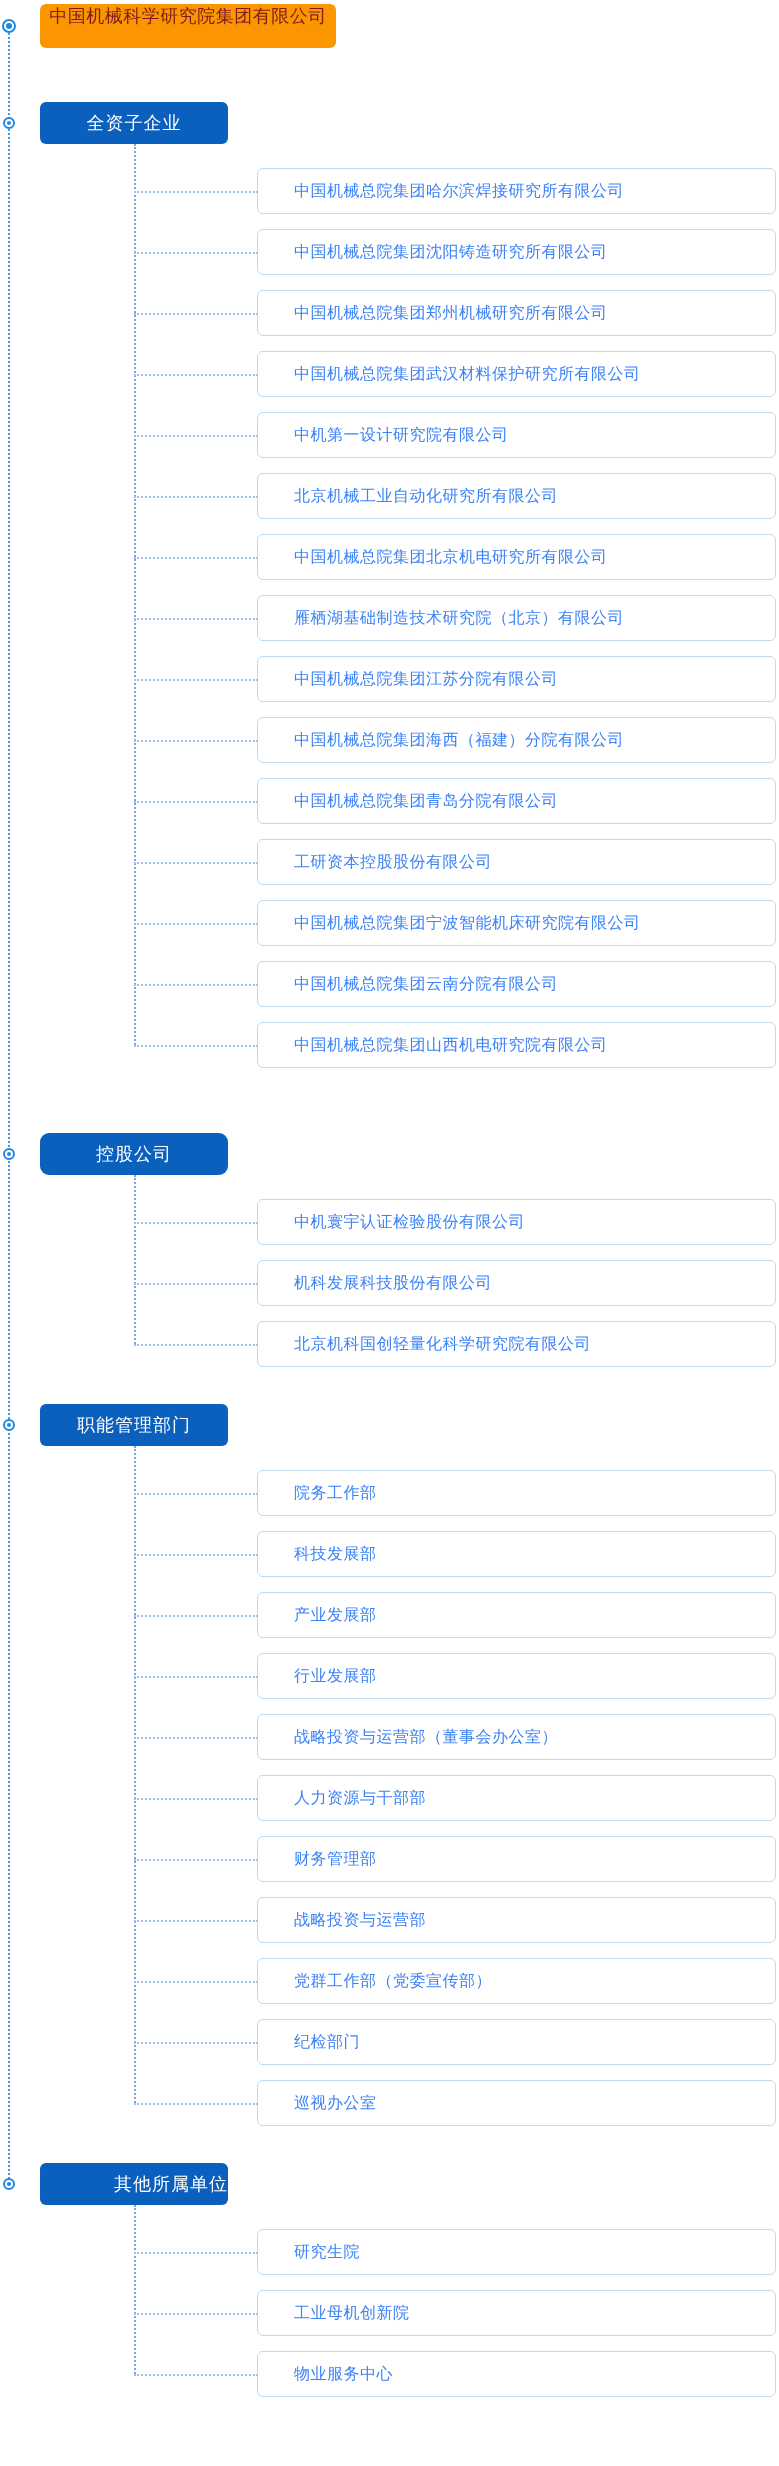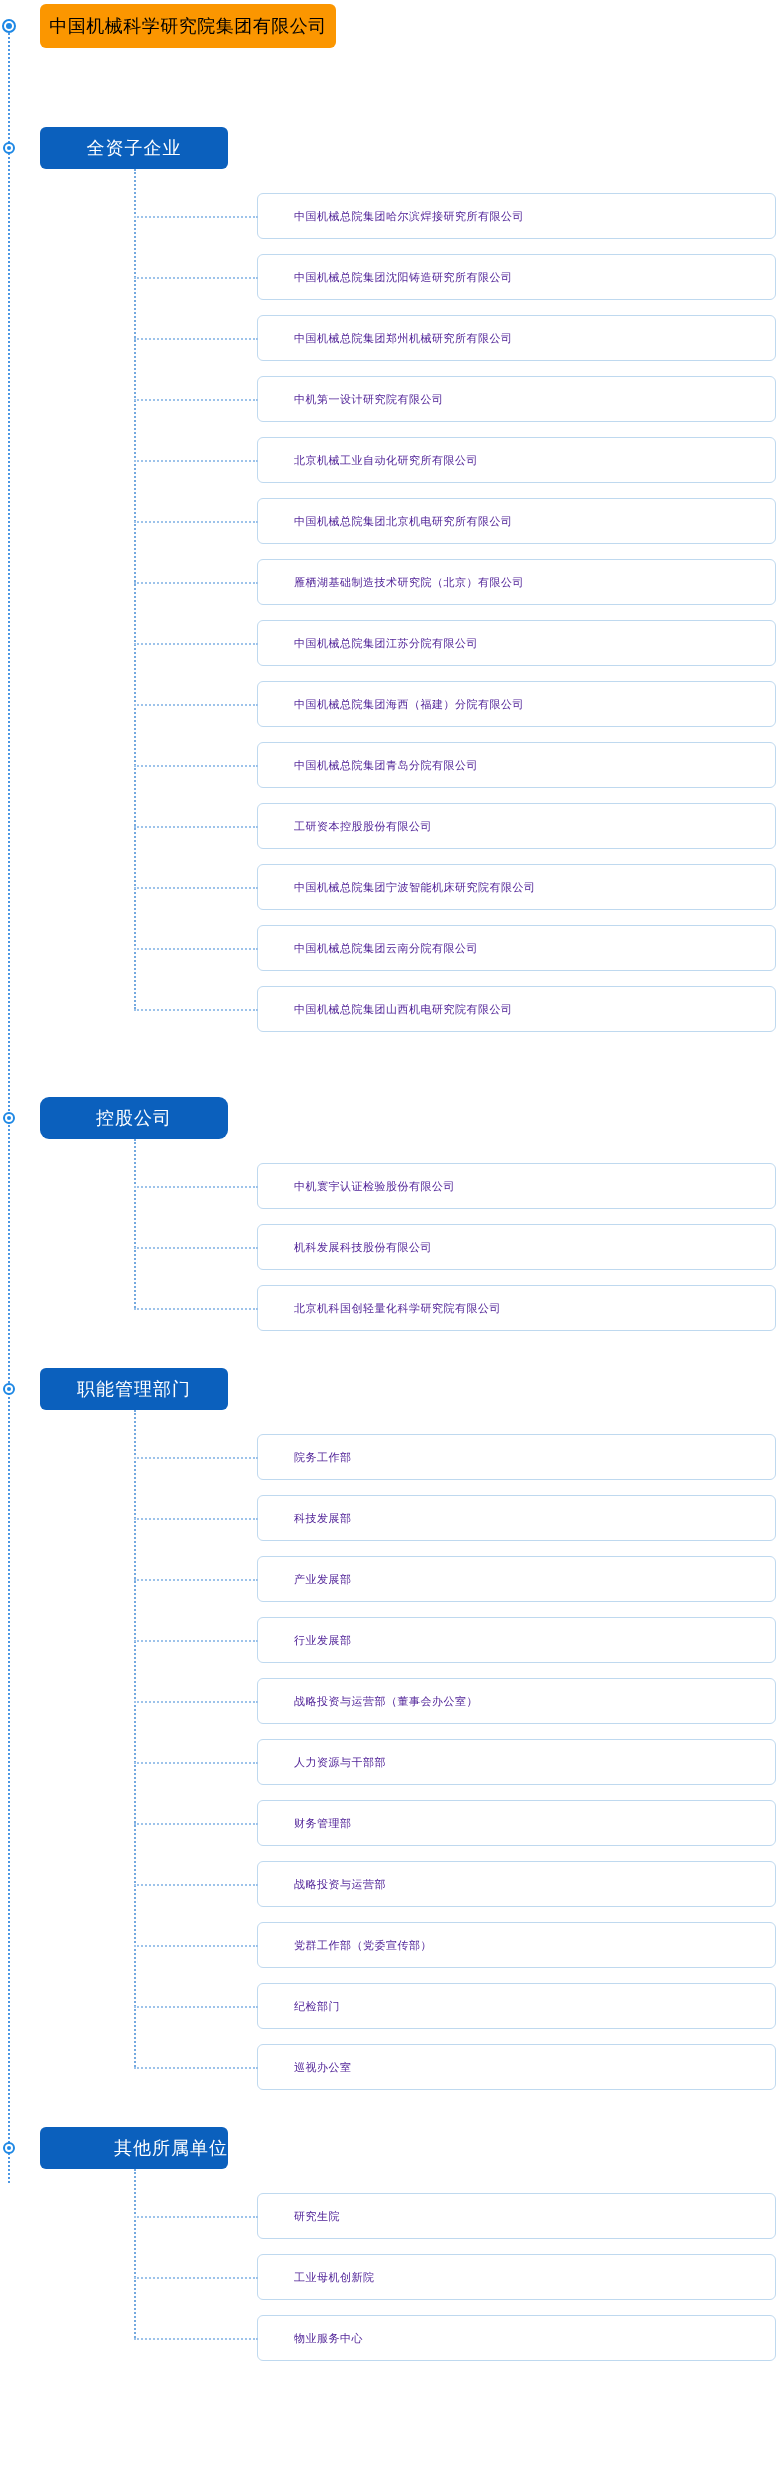--- a/index.html
+++ b/index.html
@@ -25,51 +25,51 @@
     content:''; position:absolute; border-radius:50%; background:#1E88E5;
   }
   .bullet.big { width:14px; height:14px; left:-38px; }
   .bullet.big::after { inset:2px; }
   .bullet.small { width:12px; height:12px; left:-37px; }
   .bullet.small::after { inset:2px; }
 
   
   .root-node {
     position:relative; margin-left:40px; width:296px; height:44px;
-    background:#FB9600; border-radius:6px; color:#000000;
-    display:flex; align-items:center; justify-content:center;
+    background:#FB9600; border-radius:6px; color:#7f1d1d;
+    display:flex; align-items:flex-start; justify-content:center;
     font-size:18px; letter-spacing:0.5px;
   }
 
   
   .section { position:relative; }
   .sec-hdr {
     position:relative; margin-left:40px; width:188px; height:42px;
     background:#0B60BD; border-radius:6px; color:#ffffff;
     display:flex; align-items:center; justify-content:center;
     font-size:18px; letter-spacing:1px;
   }
-  .m1 { margin-top:79px; }
+  .m1 { margin-top:54px; }
   .m2 { margin-top:65px;border-radius:9px; }
   .m3 { margin-top:37px; }
   .m4 { margin-top:37px;justify-content:flex-end; }
 
   
   .items {
     position:relative; margin-left:257px; margin-top:24px; width:519px;
   }
   .items::before {            
     content:''; position:absolute; left:-123px; top:-24px; bottom:23px;
     width:0; border-left:2px dotted #74A9DF;
   }
   .item {
     position:relative; height:46px; margin-bottom:15px; background:#ffffff;
     border:1px solid #BFD9EF; border-radius:6px;
     display:flex; align-items:center; padding-left:36px;
-    color:#4c1d95; font-size:11px; letter-spacing:0.5px;
+    color:#3b82f6; font-size:16px; letter-spacing:0.5px;
   }
   .item:last-child { margin-bottom:0; }
   .item::before {             
     content:''; position:absolute; left:-124px; top:22px; width:124px;
     height:0; border-top:2px dotted #9DC3EA;
   }
 </style>
 </head>
 <body>
 
@@ -91,20 +91,23 @@
       <div class="item">
           <span>中国机械总院集团哈尔滨焊接研究所有限公司</span>
         </div>
       <div class="item">
           <span>中国机械总院集团沈阳铸造研究所有限公司</span>
         </div>
       <div class="item">
           <span>中国机械总院集团郑州机械研究所有限公司</span>
         </div>
       <div class="item">
+          <span>中国机械总院集团武汉材料保护研究所有限公司</span>
+        </div>
+      <div class="item">
           <span>中机第一设计研究院有限公司</span>
         </div>
       <div class="item">
           <span>北京机械工业自动化研究所有限公司</span>
         </div>
       <div class="item">
           <span>中国机械总院集团北京机电研究所有限公司</span>
         </div>
       <div class="item">
           <span>雁栖湖基础制造技术研究院（北京）有限公司</span>

